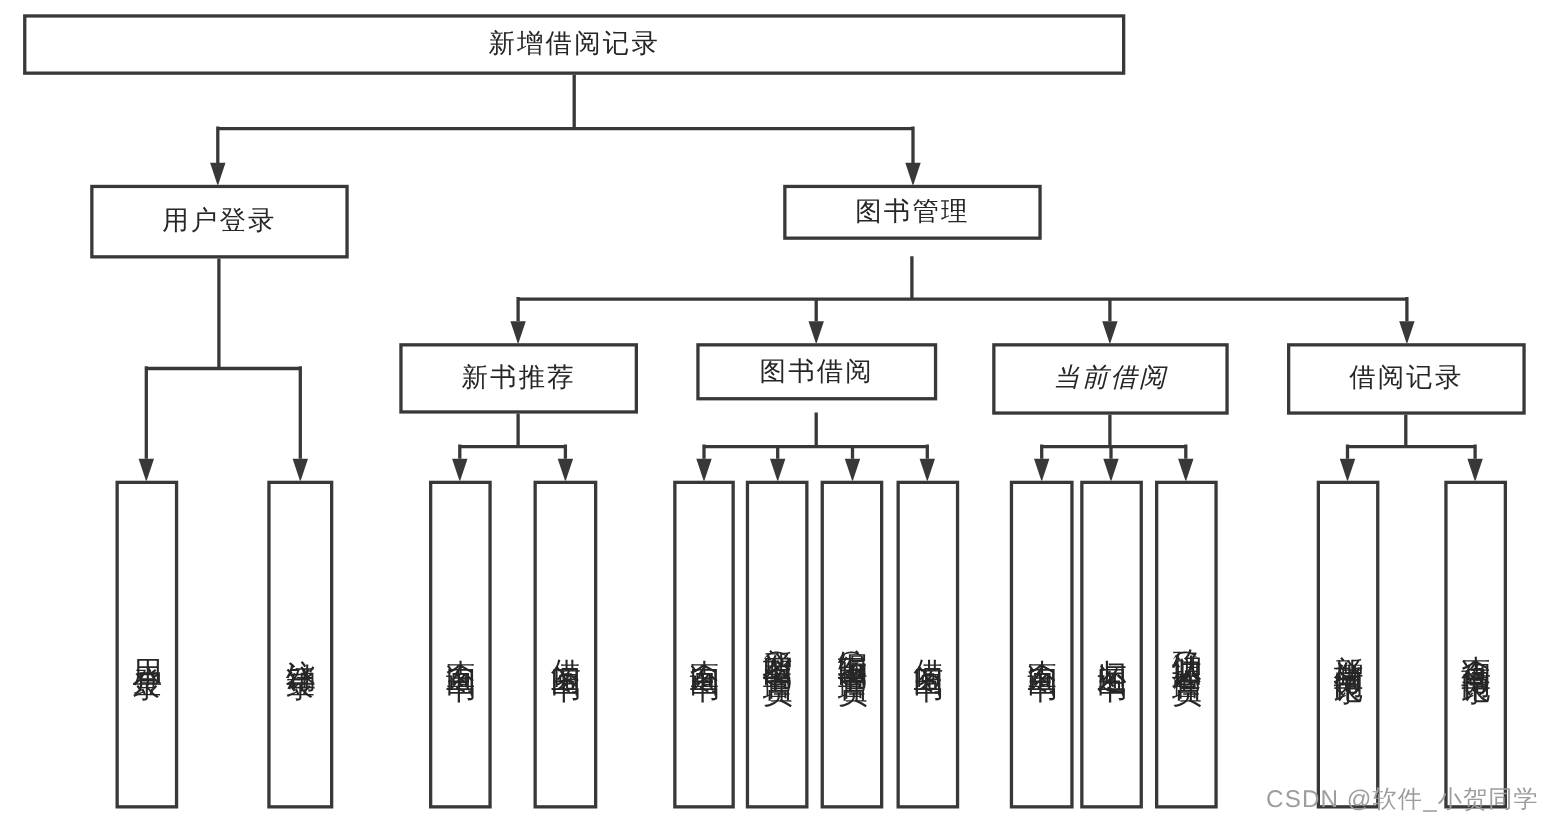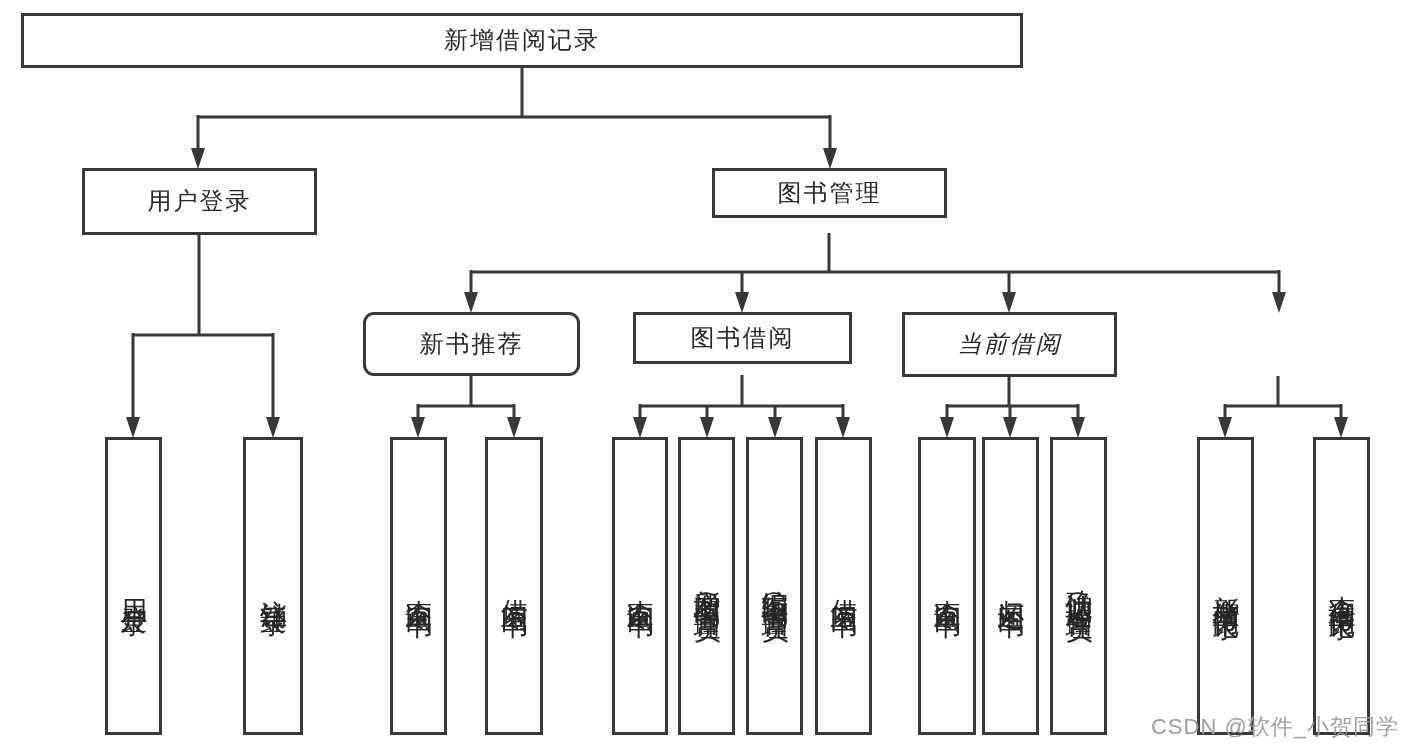--- a/index.html
+++ b/index.html
@@ -58,21 +58,21 @@
     color: #9d9d9d;
     font-size: 22px;
     letter-spacing: 1px;
     white-space: nowrap;
   }
 
   
   #n-root            { left: 21px;   top: 13px;  width: 1002px; height: 55px; }
   #n-user-login      { left: 82px;   top: 168px; width: 235px;  height: 67px; }
   #n-book-mgmt       { left: 712px;  top: 168px; width: 235px;  height: 50px; text-align: center; }
-  #n-new-book-rec    { left: 363px;  top: 312px; width: 217px;  height: 64px; border-radius: 11px; }
+  #n-new-book-rec    { left: 363px;  top: 312px; width: 217px;  height: 64px; }
   #n-book-borrow     { left: 633px;  top: 312px; width: 219px;  height: 52px; }
   #n-current-borrow  { left: 902px;  top: 312px; width: 215px;  height: 65px; font-style: italic; }
   #n-borrow-record   { left: 1170px; top: 312px; width: 217px;  height: 65px; }
 
   .leaf { top: 437px; height: 298px; }
   #l-user-login        { left: 105px;  width: 57px; }
   #l-logout            { left: 243px;  width: 60px; }
   #l-query-books-1     { left: 390px;  width: 57px; }
   #l-borrow-books-1    { left: 485px;  width: 58px; }
   #l-query-books-2     { left: 612px;  width: 56px; }
@@ -148,20 +148,21 @@
   </svg>
 
   <div class="box" id="n-root">新增借阅记录</div>
 
   <div class="box" id="n-user-login">用户登录</div>
   <div class="box" id="n-book-mgmt">图书管理</div>
 
   <div class="box" id="n-new-book-rec">新书推荐</div>
   <div class="box" id="n-book-borrow">图书借阅</div>
   <div class="box" id="n-current-borrow">当前借阅</div>
+  <div class="box" id="n-borrow-record">借阅记录</div>
 
   <div class="vbox leaf" id="l-user-login">用户登录</div>
   <div class="vbox leaf" id="l-logout">注销登录</div>
   <div class="vbox leaf" id="l-query-books-1">查询图书</div>
   <div class="vbox leaf" id="l-borrow-books-1">借阅图书</div>
   <div class="vbox leaf" id="l-query-books-2">查询图书</div>
   <div class="vbox leaf" id="l-add-books">新增图书（管理员）</div>
   <div class="vbox leaf" id="l-edit-books">编辑图书（管理员）</div>
   <div class="vbox leaf" id="l-borrow-books-2">借阅图书</div>
   <div class="vbox leaf" id="l-query-books-3">查询图书</div>

